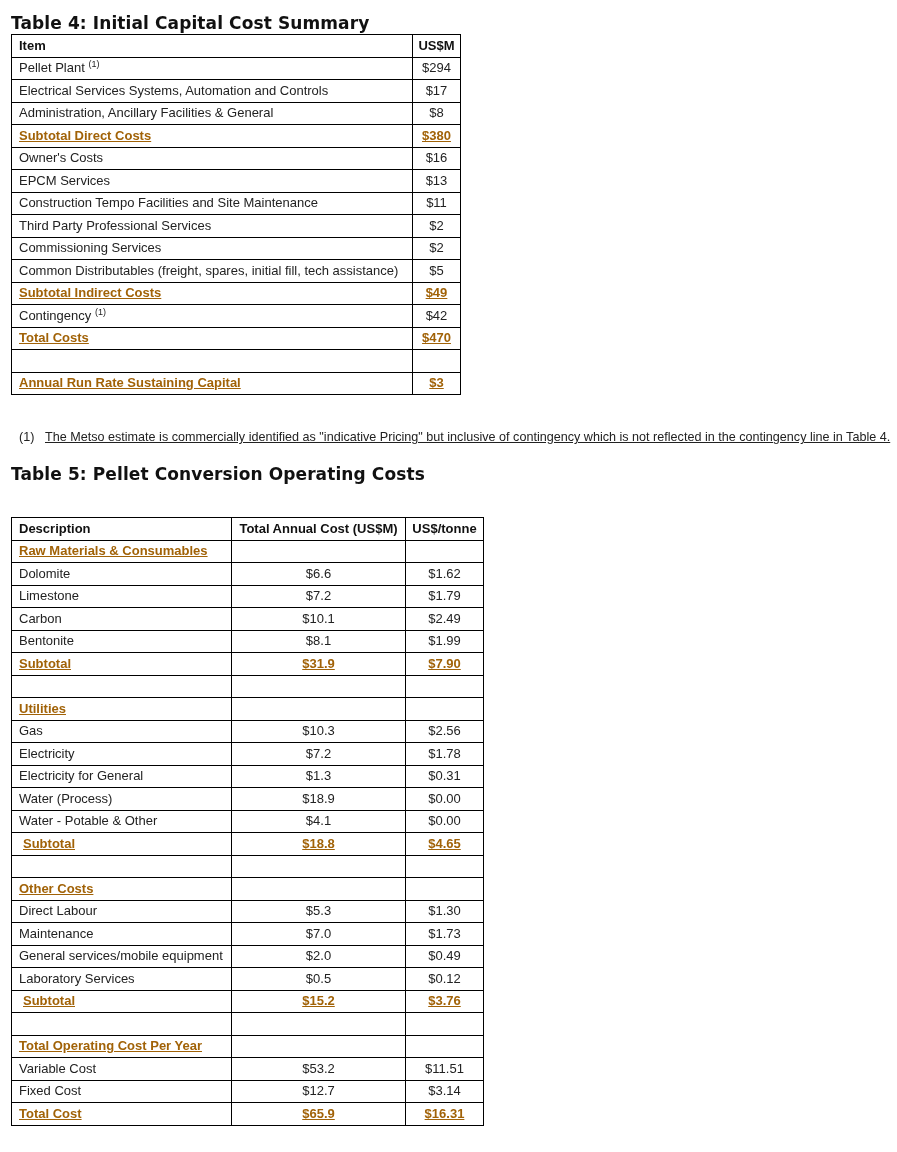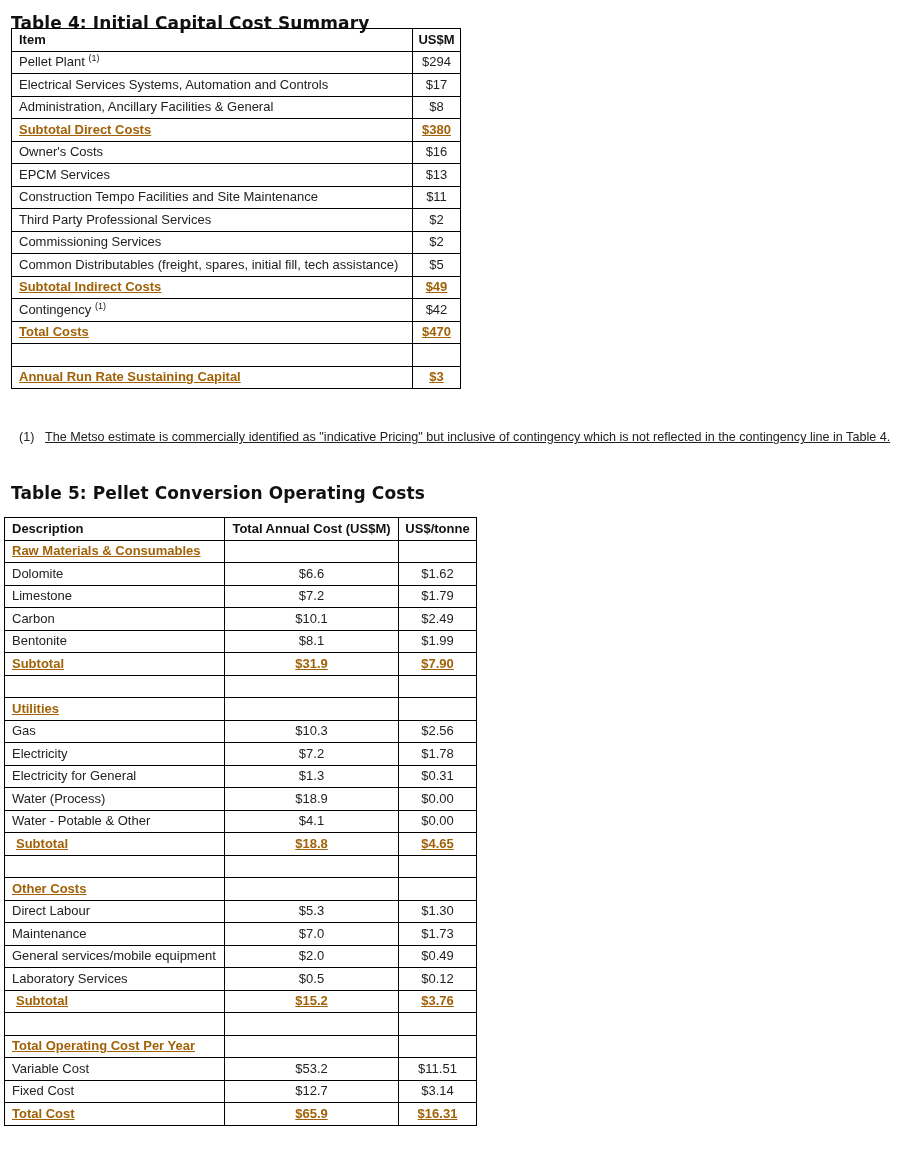--- a/index.html
+++ b/index.html
@@ -7,23 +7,23 @@
          font-family: "Liberation Sans", sans-serif; color: #222; }
   .title { position: absolute; left: 11px; font-family: "DejaVu Sans", sans-serif;
            font-weight: bold; font-size: 17px; color: #111; margin: 0; letter-spacing: 0.1px; }
   table { position: absolute; border-collapse: collapse; font-size: 13px; }
   td { border: 1px solid #000; padding: 0 7px; height: 21.5px; line-height: 14px; white-space: nowrap; }
   td.num { text-align: center; padding: 0 4px; }
   tr.bold td { font-weight: bold; color: #a16207; text-decoration: underline; }
   tr.hdr td { font-weight: bold; color: #111; }
   td.indent { padding-left: 11px; }
   sup { font-size: 9px; vertical-align: 5px; line-height: 0; }
-  #t4 { left: 11px; top: 28px; }
+  #t4 { left: 11px; top: 34px; }
   #t4 col.c1 { width: 401px; } #t4 col.c2 { width: 48px; }
-  #t5 { left: 4px; top: 517px; padding-left: 8px; }
+  #t5 { left: 11px; top: 517px; padding-left: 8px; }
   #t5 col.c1 { width: 220px; } #t5 col.c2 { width: 174px; } #t5 col.c3 { width: 78px; }
   .note { position: absolute; left: 19px; top: 428px; width: 875px; font-size: 12.6px; line-height: 19px; color: #222; }
   .note .mark { position: absolute; left: 0; top: 0; }
   .note .txt { margin-left: 26px; display: block; text-decoration: underline; }
 </style>
 </head>
 <body>
 
 <h2 class="title" style="top:13px;text-align:right;">Table 4: Initial Capital Cost Summary</h2>
 
@@ -100,21 +100,21 @@
         <td class="num">$3</td>
       </tr>
     </tbody>
 </table>
 
 <div class="note">
   <span class="mark">(1)</span>
   <span class="txt">The Metso estimate is commercially identified as "indicative Pricing" but inclusive of contingency which is not reflected in the contingency line in Table 4.</span>
 </div>
 
-<h2 class="title" style="top:483px;">Table 5: Pellet Conversion Operating Costs</h2>
+<h2 class="title" style="top:464px;">Table 5: Pellet Conversion Operating Costs</h2>
 
 <table id="t5">
   <colgroup>
       <col class="c1">
       <col class="c2">
       <col class="c3">
     </colgroup>
   <thead>
     <tr class="hdr">
       <td>Description</td>

